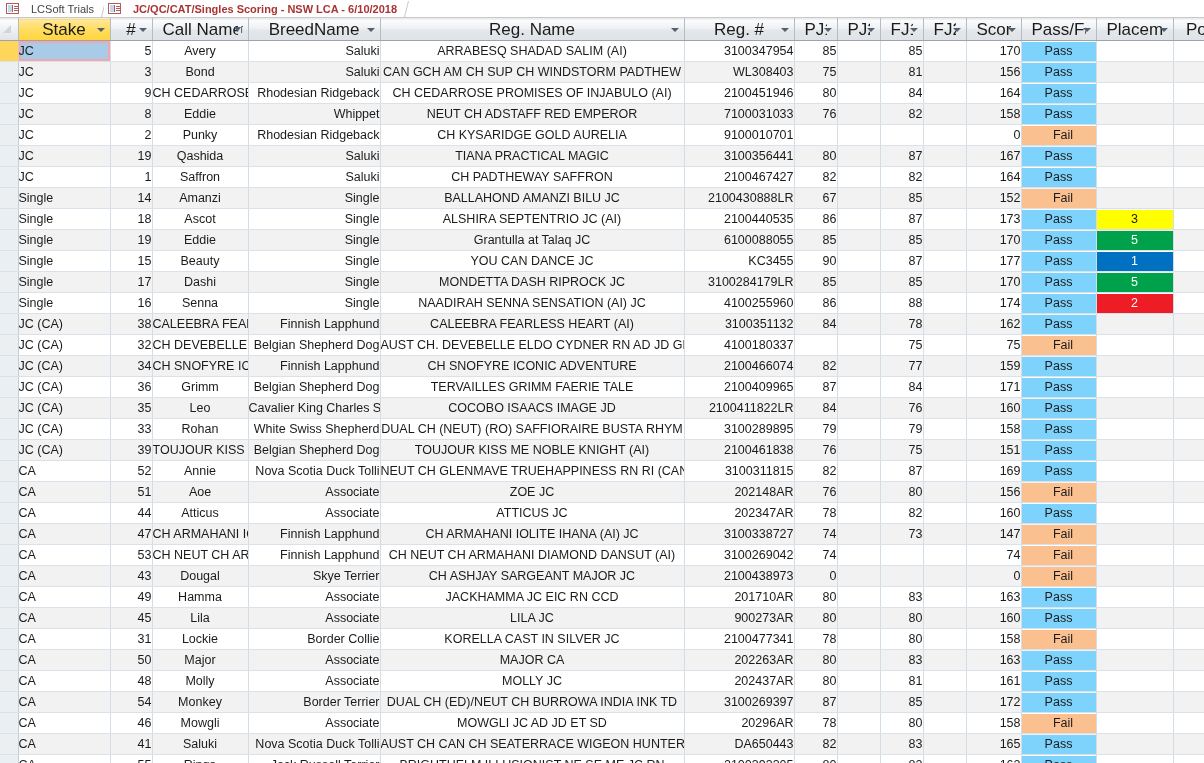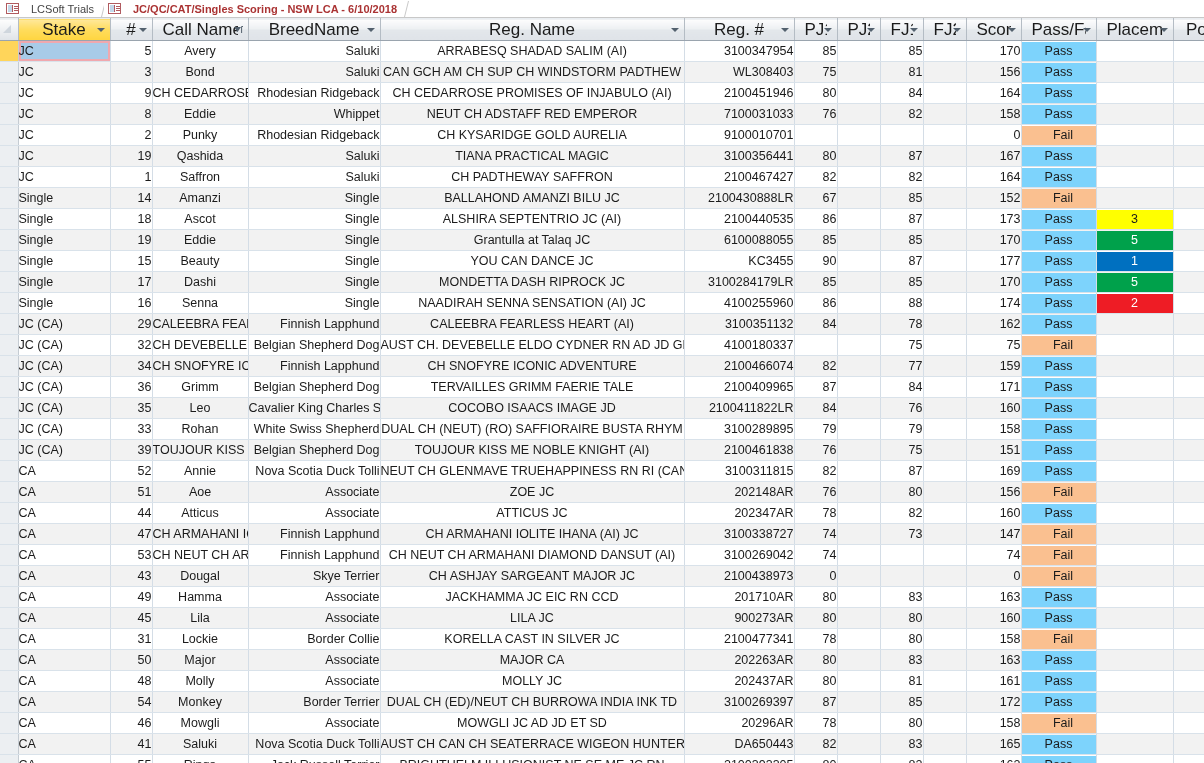--- a/index.html
+++ b/index.html
@@ -505,21 +505,21 @@
             <span class="badge pass">Pass</span>
           </td>
           <td class="c-place">
             <span class="placebadge p2">2</span>
           </td>
           <td class="c-points">4</td>
         </tr>
         <tr class="odd">
           <td class="sel-col"></td>
           <td class="c-stake">JC (CA)</td>
-          <td class="c-num">29</td>
+          <td class="c-num">38</td>
           <td class="c-call">CALEEBRA FEARL</td>
           <td class="c-breed">Finnish Lapphund</td>
           <td class="c-regname">CALEEBRA FEARLESS HEART (AI)</td>
           <td class="c-regnum">3100351132</td>
           <td class="c-score">84</td>
           <td class="c-score"></td>
           <td class="c-score">78</td>
           <td class="c-score"></td>
           <td class="c-score">162</td>
           <td class="c-pf">

